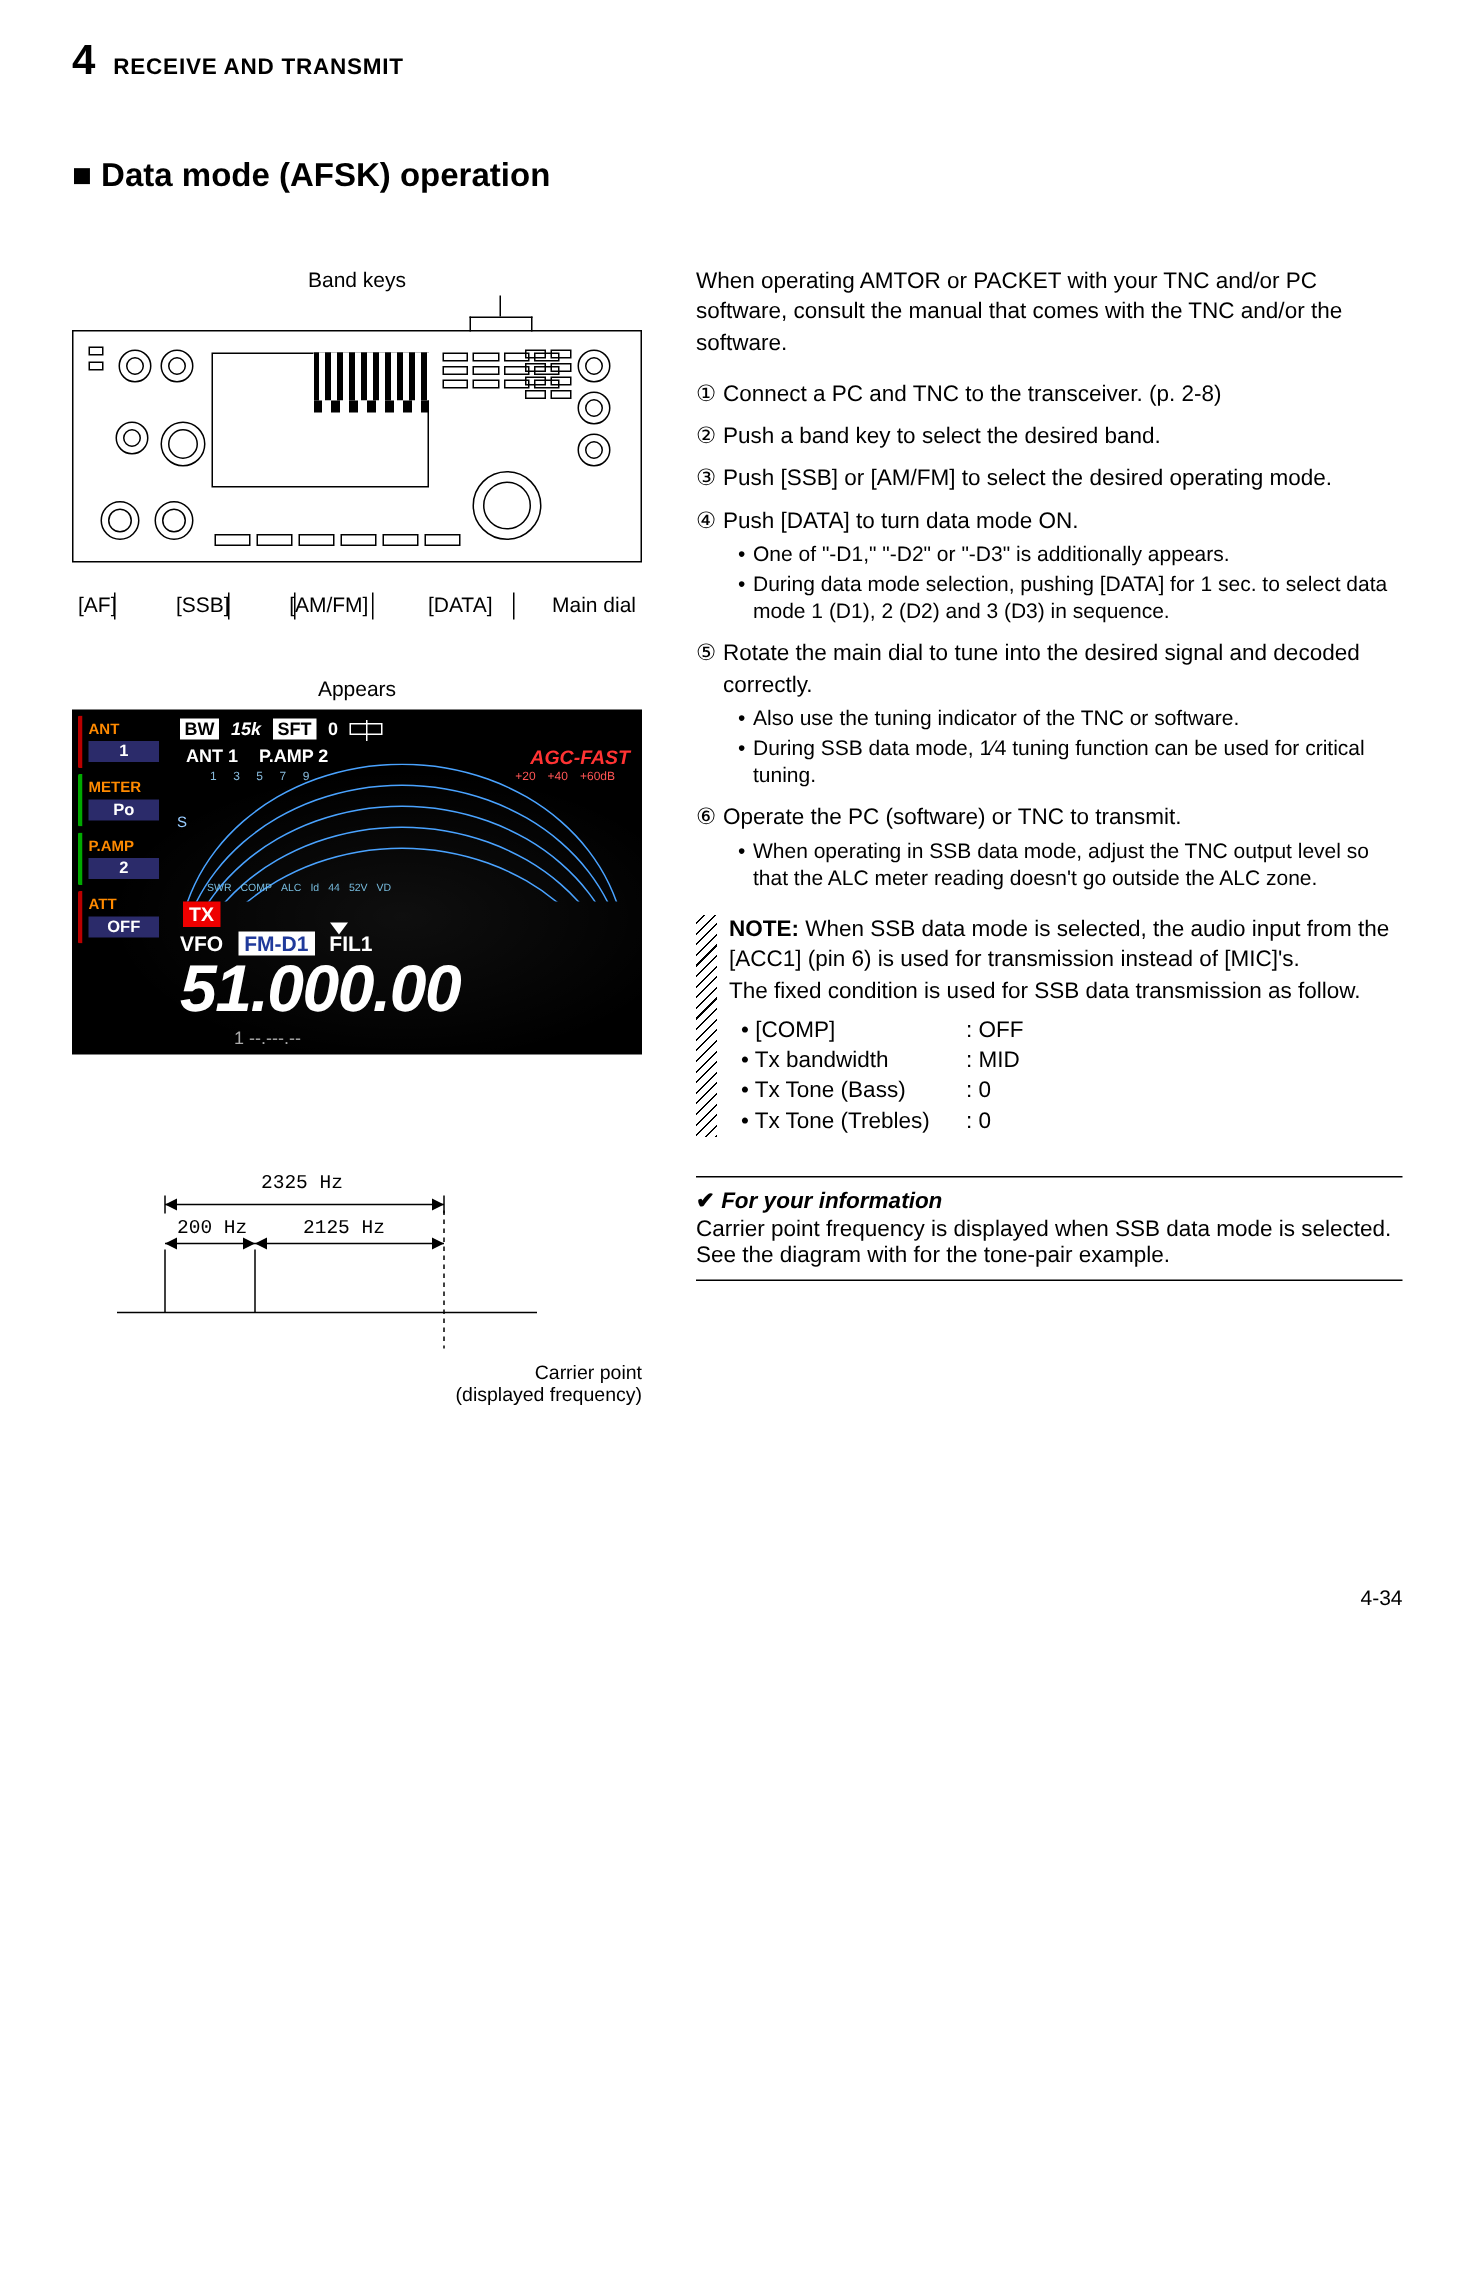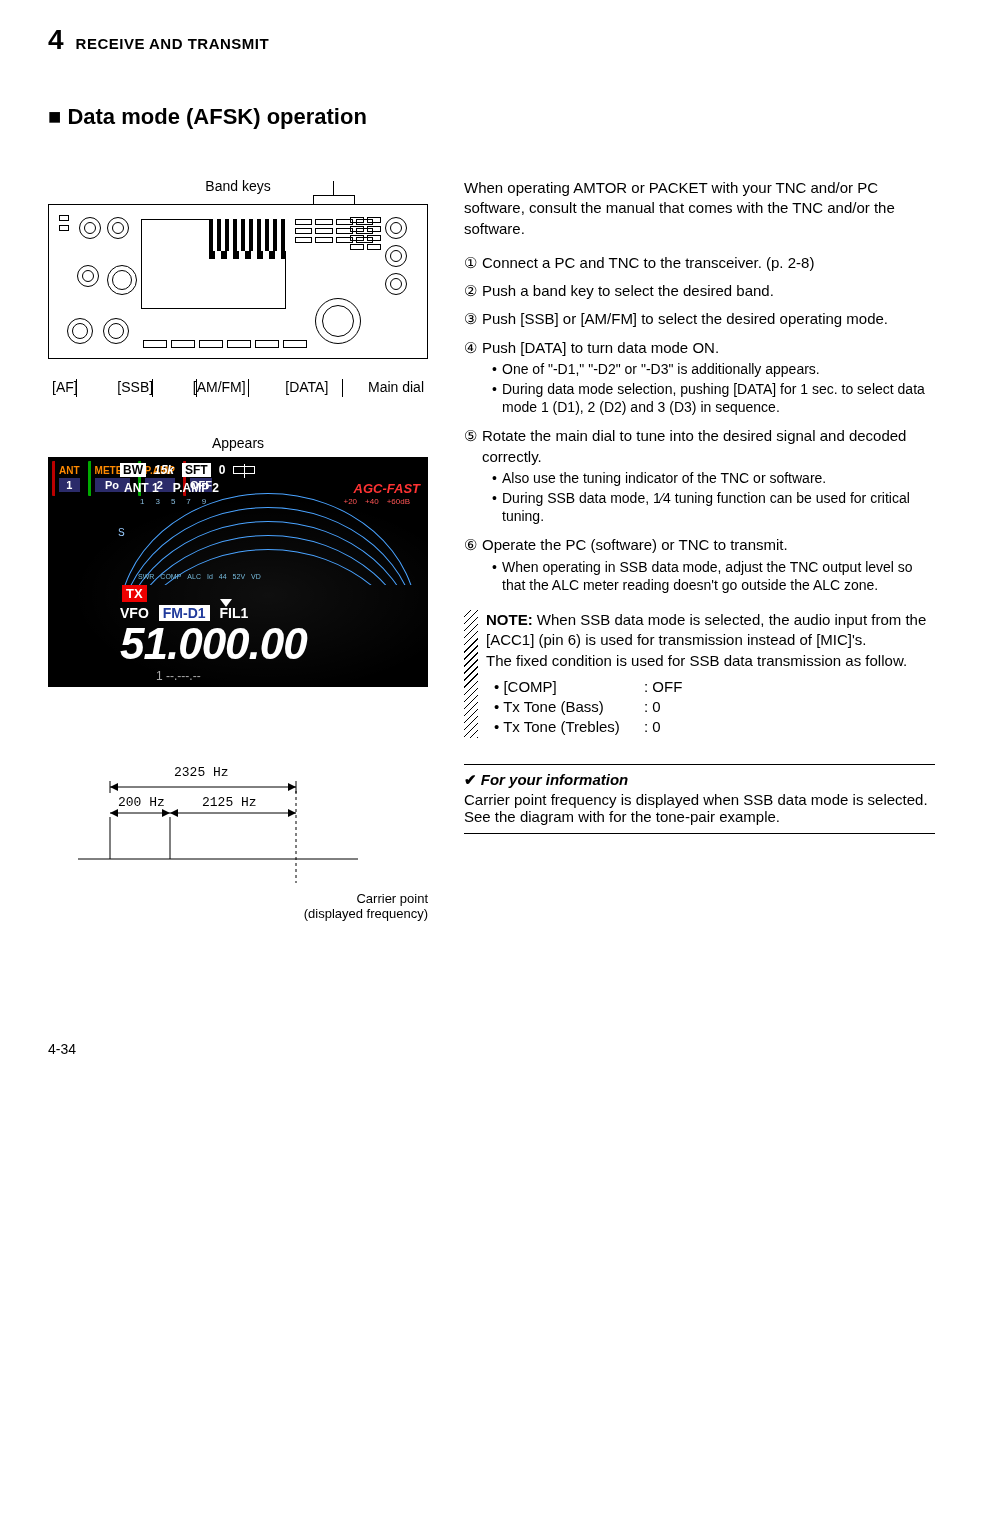--- a/index.html
+++ b/index.html
@@ -12,21 +12,21 @@
     padding: 24px 48px 40px 48px;
     background: #fff;
   }
   .header-row { display: flex; align-items: baseline; gap: 12px; margin-bottom: 48px; }
   .chapter-num { font-size: 28px; font-weight: bold; }
   .chapter-title { font-size: 15px; font-weight: bold; letter-spacing: 0.5px; }
   .section-title { font-size: 22px; font-weight: bold; margin-bottom: 48px; }
   .two-col { display: flex; gap: 36px; }
   .col-left { width: 380px; flex-shrink: 0; }
   .col-right { flex: 1; }
-  .label-top { text-align: center; font-size: 14px; margin-bottom: 10px; }
+  .label-top { text-align: center; font-size: 14px; margin-bottom: 26px; }
   
   .radio-box { border: 1.5px solid #000; width: 380px; height: 155px; position: relative; background: #fff; }
   .radio-inner { position:absolute; border:1px solid #000; }
   .display { left:92px; top:14px; width:145px; height:90px; background:#fff; }
   .display-grid { position:absolute; left:160px; top:14px; width:77px; height:32px;
     background:repeating-linear-gradient(90deg,#000 0 4px,#fff 4px 8px); }
   .display-grid2 { position:absolute; left:160px; top:46px; width:77px; height:8px;
     background:repeating-linear-gradient(90deg,#000 0 6px,#fff 6px 12px); }
   .bandkeys-bracket {
     position:absolute; left:264px; top:-10px; width:42px; height:10px;
@@ -46,21 +46,21 @@
   .plabels { display:flex; justify-content:space-between; margin-top:20px; font-size:14px; padding:0 4px;}
   .plabels span { white-space:nowrap; }
   
   .label-mid { text-align:center; font-size:14px; margin:14px 0 6px; }
   .disp-photo {
     width:380px; height:230px; background:#000; position:relative; color:#fff;
     font-family: Arial, sans-serif; overflow:hidden;
     background-image:
       radial-gradient(ellipse 280px 140px at 58% 60%,rgba(255,255,255,0.06),transparent 70%);
   }
-  .side-chips { position:absolute; left:4px; top:4px; width:58px; display:flex; flex-direction:row; gap:4px; font-size:10px; font-weight:bold;}
+  .side-chips { position:absolute; left:4px; top:4px; width:58px; display:flex; flex-direction:column; gap:4px; font-size:10px; font-weight:bold;}
   .chip { padding:4px 4px; border-radius:1px; }
   .chip .lab{ color:#ff8a00; font-size:10px; }
   .chip .val{ color:#fff; background:#2b2b6a; display:block; text-align:center; font-size:11px; padding:1px 0; margin-top:2px;}
   .chip.ant{ border-left:3px solid #b00;}
   .chip.meter{ border-left:3px solid #0a0;}
   .chip.pamp{ border-left:3px solid #0a0;}
   .chip.att{ border-left:3px solid #b00;}
   .top-status{ position:absolute; left:72px; top:6px; font-size:12px; font-weight:bold; display:flex; gap:8px; align-items:center;}
   .bw{ background:#fff; color:#000; padding:0 3px;}
   .sft{ background:#fff; color:#000; padding:0 3px;}
@@ -107,21 +107,21 @@
   }
   .note-body{ flex:1; line-height:1.35;}
   .note-body b{ font-weight:bold;}
   .note-settings{ margin-top:6px; padding-left:8px;}
   .note-settings div{ display:flex; font-size:15px;}
   .note-settings .k{ width:150px;}
   .note-settings .k::before{content:"• ";}
   .info-block{ margin-top:26px; border-top:1px solid #000; border-bottom:1px solid #000; padding:6px 0 8px;}
   .info-title{ font-style:italic; font-weight:bold; margin-bottom:2px;}
   .info-title::before{ content:"✔ "; font-style:normal;}
-  .footer{ text-align:left; font-size:14px; margin-top:120px;}
+  .footer{ text-align:right; font-size:14px; margin-top:120px;}
   .scale-ticks{ position:absolute; top:40px; left:92px; color:#8bd; font-size:8px; display:flex; gap:11px;}
   .scale-red{ position:absolute; top:40px; right:18px; color:#f55; font-size:8px; display:flex; gap:8px;margin-left:20px;}
   .meter-misc{position:absolute; left:90px; top:116px; font-size:7px; color:#7bd; display:flex; gap:6px;}
 </style>
 </head>
 <body>
 
 <div class="header-row">
   <span class="chapter-num">4</span>
   <span class="chapter-title">RECEIVE AND TRANSMIT</span>
@@ -373,20 +373,24 @@
       <div class="note-body">
         <b>NOTE:</b>
         <span>When SSB data mode is selected, the audio input from the [ACC1] (pin 6) is used for transmission instead of [MIC]'s.</span><br>
         <span>The fixed condition is used for SSB data transmission as follow.</span>
         <div class="note-settings">
           <div>
               <span class="k">[COMP]</span>
               <span>: OFF</span>
             </div>
           <div>
+              <span class="k">Tx bandwidth</span>
+              <span>: MID</span>
+            </div>
+          <div>
               <span class="k">Tx Tone (Bass)</span>
               <span>: 0</span>
             </div>
           <div>
               <span class="k">Tx Tone (Trebles)</span>
               <span>: 0</span>
             </div>
         </div>
       </div>
     </div>

